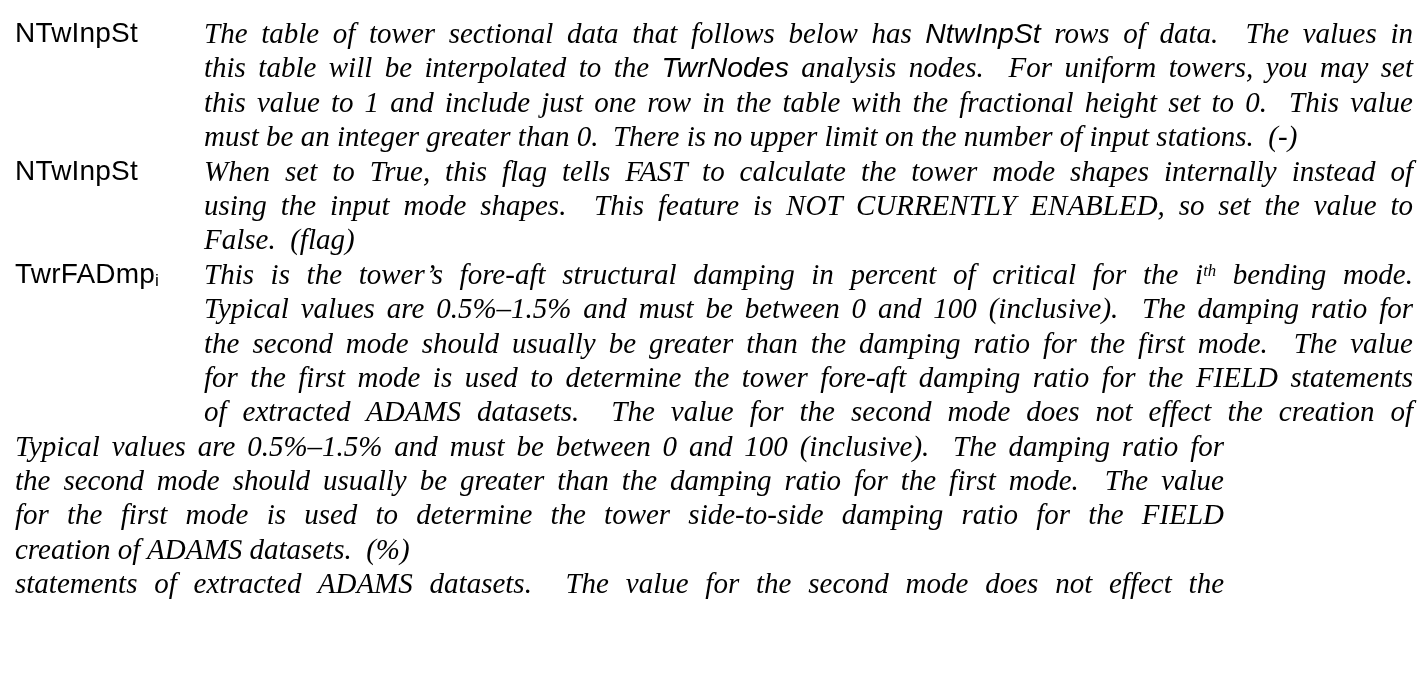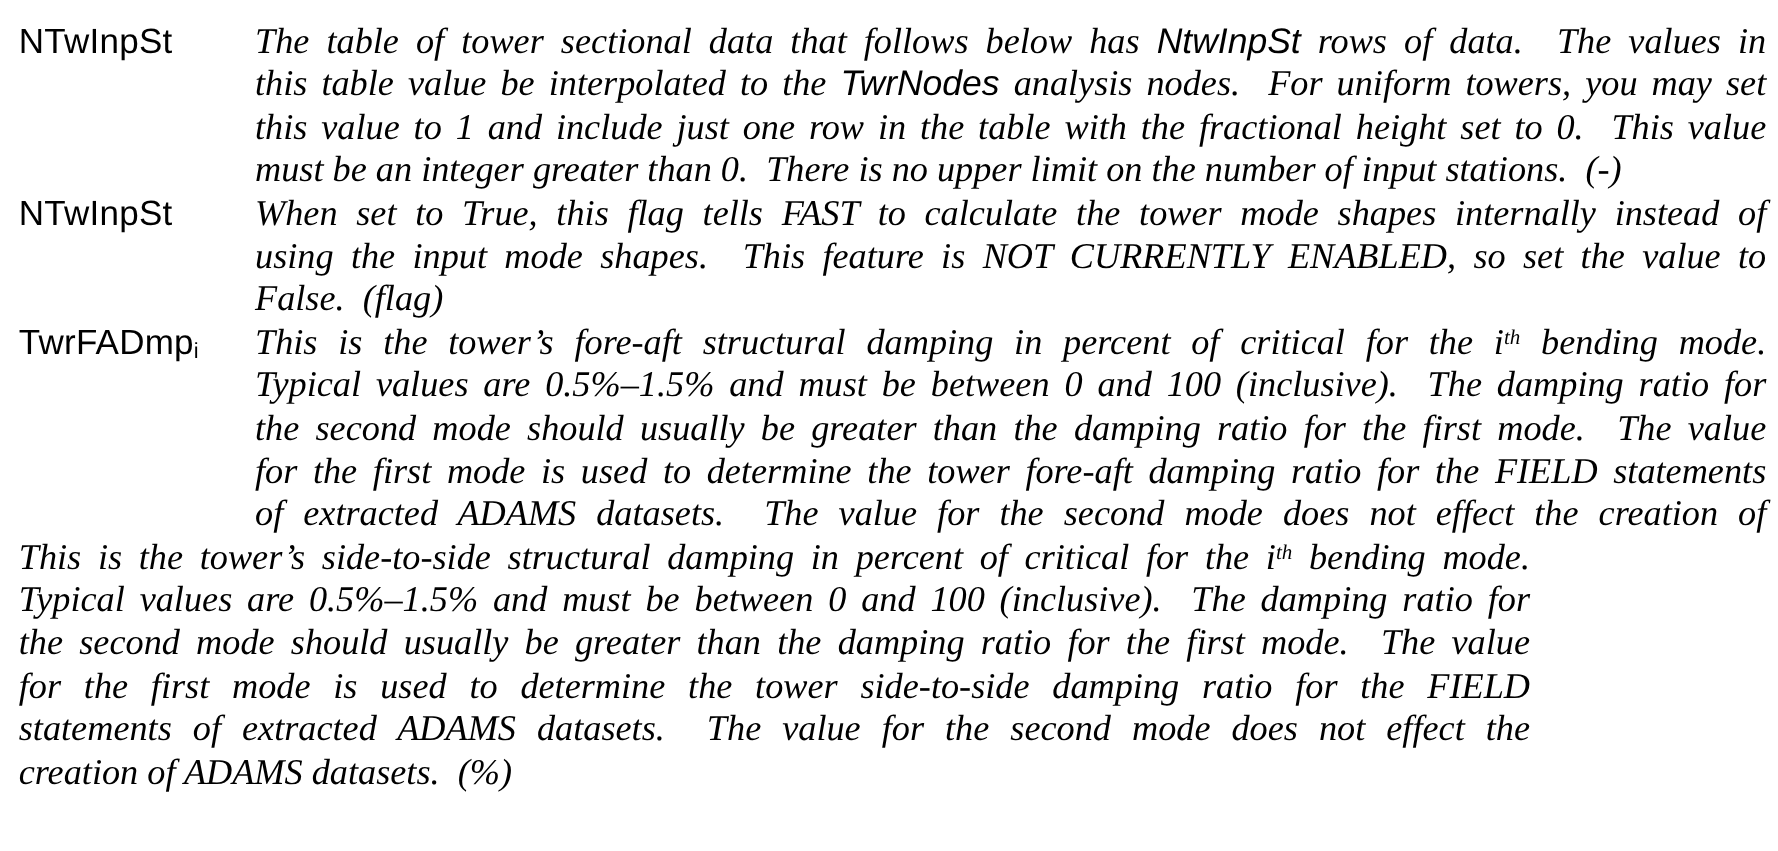--- a/index.html
+++ b/index.html
@@ -64,21 +64,21 @@
 </style>
 </head>
 <body>
 
 <div class="doc">
   <div id="entries">
       <div class="entry">
         <div class="entry-label"><span class="seg-serif">NTwInpSt</span></div>
         <div class="entry-body">
           <div class="line"><span class="seg-serif">The table of tower sectional data that follows below has </span><span class="seg-sans">NtwInpSt</span><span class="seg-serif"> rows of data.&nbsp; The values in</span></div>
-          <div class="line"><span class="seg-serif">this table value be interpolated to the </span><span class="seg-sans">TwrNodes</span><span class="seg-serif"> analysis nodes.&nbsp; For uniform towers, you may set</span></div>
+          <div class="line"><span class="seg-serif">this table will be interpolated to the </span><span class="seg-sans">TwrNodes</span><span class="seg-serif"> analysis nodes.&nbsp; For uniform towers, you may set</span></div>
           <div class="line"><span class="seg-serif">this value to 1 and include just one row in the table with the fractional height set to 0.&nbsp; This value</span></div>
           <div class="line last"><span class="seg-serif">must be an integer greater than 0.&nbsp; There is no upper limit on the number of input stations.&nbsp; (-)</span></div>
         </div>
       </div>
       <div class="entry">
         <div class="entry-label"><span class="seg-serif">NTwInpSt</span></div>
         <div class="entry-body">
           <div class="line"><span class="seg-serif">When set to True, this flag tells FAST to calculate the tower mode shapes internally instead of</span></div>
           <div class="line"><span class="seg-serif">using the input mode shapes.&nbsp; This feature is NOT CURRENTLY ENABLED, so set the value to</span></div>
           <div class="line last"><span class="seg-serif">False.&nbsp; (flag)</span></div>
@@ -89,22 +89,21 @@
         <div class="entry-body">
           <div class="line"><span class="seg-serif">This is the tower’s fore-aft structural damping in percent of critical for the i</span><span class="seg-sup">th</span><span class="seg-serif"> bending mode.</span></div>
           <div class="line"><span class="seg-serif">Typical values are 0.5%–1.5% and must be between 0 and 100 (inclusive).&nbsp; The damping ratio for</span></div>
           <div class="line"><span class="seg-serif">the second mode should usually be greater than the damping ratio for the first mode.&nbsp; The value</span></div>
           <div class="line"><span class="seg-serif">for the first mode is used to determine the tower fore-aft damping ratio for the FIELD statements</span></div>
           <div class="line"><span class="seg-serif">of extracted ADAMS datasets.&nbsp; The value for the second mode does not effect the creation of</span></div>
         </div>
       </div>
       <div class="entry">
         <div class="entry-body">
-          <div class="line"><span class="seg-serif">This is the tower’s side-to-side structural damping in percent of critical for the i</span><span class="seg-sup">th</span><span class="seg-serif"> bending mode.</span></div>
           <div class="line"><span class="seg-serif">Typical values are 0.5%–1.5% and must be between 0 and 100 (inclusive).&nbsp; The damping ratio for</span></div>
           <div class="line"><span class="seg-serif">the second mode should usually be greater than the damping ratio for the first mode.&nbsp; The value</span></div>
           <div class="line"><span class="seg-serif">for the first mode is used to determine the tower side-to-side damping ratio for the FIELD</span></div>
+          <div class="line last"><span class="seg-serif">creation of ADAMS datasets.&nbsp; (%)</span></div>
           <div class="line"><span class="seg-serif">statements of extracted ADAMS datasets.&nbsp; The value for the second mode does not effect the</span></div>
-          <div class="line last"><span class="seg-serif">creation of ADAMS datasets.&nbsp; (%)</span></div>
         </div>
       </div>
     </div>
 </div>
 
 </body></html>

